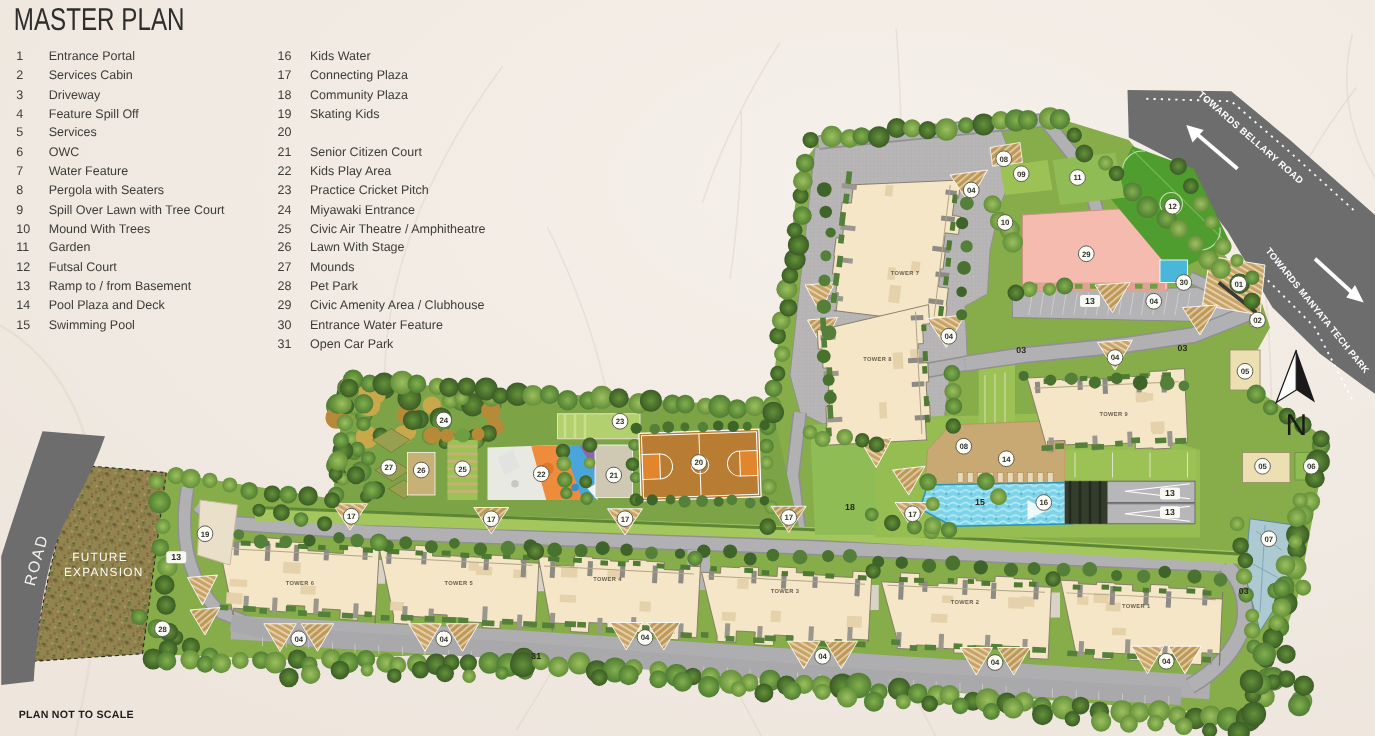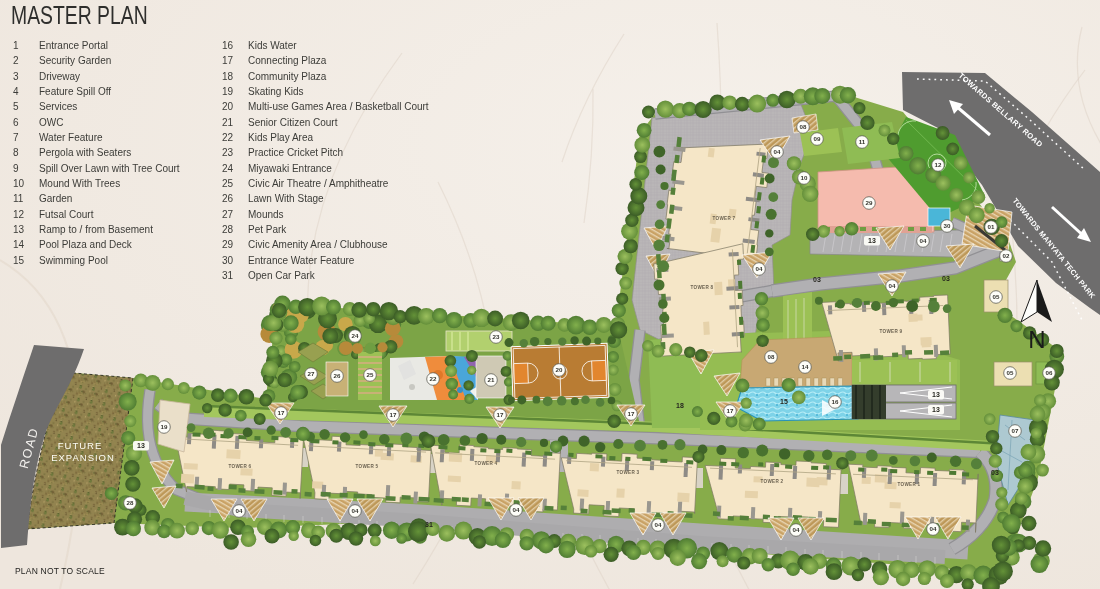--- a/index.html
+++ b/index.html
@@ -36,21 +36,21 @@
 
 <div style="position:absolute;left:11px;top:1px;font-size:22px;letter-spacing:0px;color:#2e2e2c;transform:scale(0.88,1.15);transform-origin:left top;">MASTER PLAN</div>
 
 <div class="lg" style="left:13px;top:40px;">
 <div class="row">
         <span class="n">1</span>
         <span>Entrance Portal</span>
       </div>
 <div class="row">
         <span class="n">2</span>
-        <span>Security Garden</span>
+        <span>Services Cabin</span>
       </div>
 <div class="row">
         <span class="n">3</span>
         <span>Driveway</span>
       </div>
 <div class="row">
         <span class="n">4</span>
         <span>Feature Spill Off</span>
       </div>
 <div class="row">
@@ -111,21 +111,20 @@
 <div class="row">
         <span class="n">18</span>
         <span>Community Plaza</span>
       </div>
 <div class="row">
         <span class="n">19</span>
         <span>Skating Kids</span>
       </div>
 <div class="row">
         <span class="n">20</span>
-        <span>Multi-use Games Area / Basketball Court</span>
       </div>
 <div class="row">
         <span class="n">21</span>
         <span>Senior Citizen Court</span>
       </div>
 <div class="row">
         <span class="n">22</span>
         <span>Kids Play Area</span>
       </div>
 <div class="row">
@@ -159,21 +158,21 @@
 <div class="row">
         <span class="n">30</span>
         <span>Entrance Water Feature</span>
       </div>
 <div class="row">
         <span class="n">31</span>
         <span>Open Car Park</span>
       </div>
 </div>
 
-<div style="position:absolute;left:15px;top:566px;font-size:8.5px;font-weight:normal;color:#1e1e1c;letter-spacing:0.2px">PLAN NOT TO SCALE</div>
+<div style="position:absolute;left:15px;top:566px;font-size:8.5px;font-weight:bold;color:#1e1e1c;letter-spacing:0.2px">PLAN NOT TO SCALE</div>
 <svg width="1100" height="589" viewBox="0 0 1100 589" style="position:absolute;left:0;top:0">
 <defs>
 <pattern id="slat" width="4" height="4" patternUnits="userSpaceOnUse" patternTransform="rotate(30)">
           <rect width="4" height="4" fill="#c9a265"></rect>
           <rect width="4" height="1.4" fill="#e8d5b2"></rect>
         </pattern>
 <pattern id="slat2" width="4" height="4" patternUnits="userSpaceOnUse" patternTransform="rotate(-40)">
           <rect width="4" height="4" fill="#bd9858"></rect>
           <rect width="4" height="1.4" fill="#e2cda6"></rect>
         </pattern>

